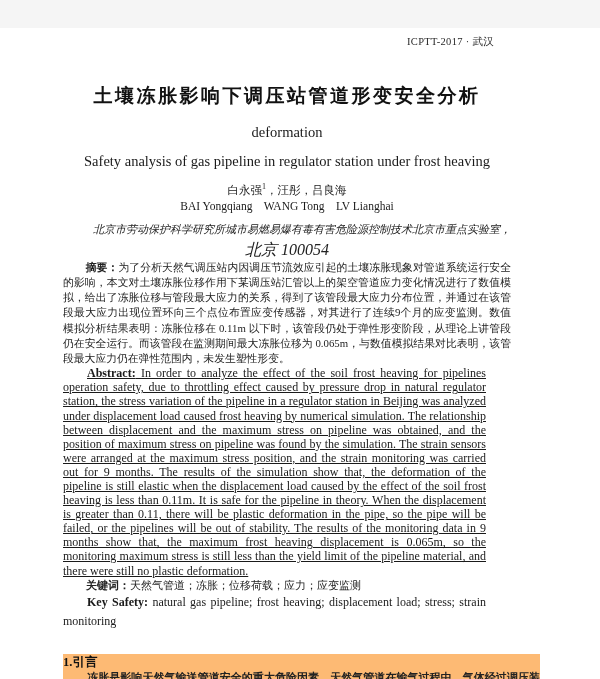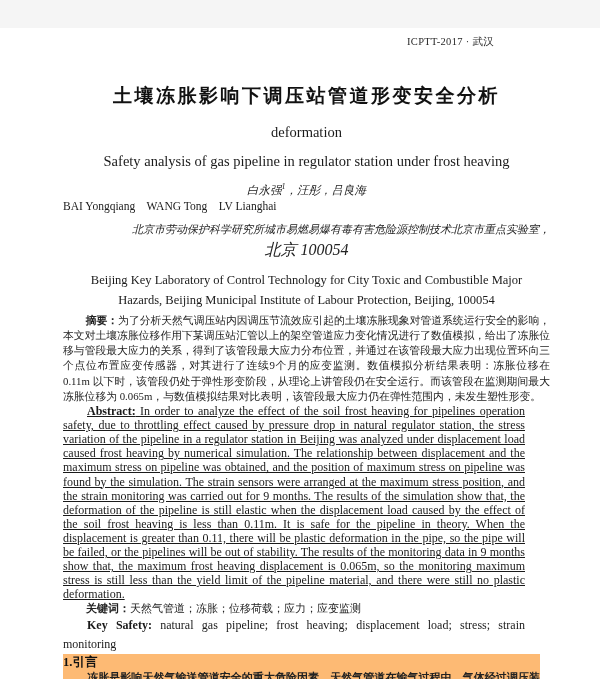--- a/index.html
+++ b/index.html
@@ -8,37 +8,37 @@
     font-family:"Liberation Serif","DejaVu Serif",serif;
   }
   .page{
     position:relative;width:600px;height:679px;background:#ffffff;
     overflow:hidden;color:#1e1e1e;margin-top:28px;
   }
   .conf-header{
     position:absolute;top:7px;right:106px;
     font-size:10.5px;color:#2a2a2a;letter-spacing:.3px;
   }
-  .content{padding:0 50px 0 63px;}
+  .content{padding:0 89px 0 63px;}
   .title-zh{
     margin:54px 0 0 0;text-align:center;
     font-size:19px;font-weight:bold;letter-spacing:2.5px;color:#111;
     line-height:27px;
   }
   .title-en{
     margin:9px 0 0 0;text-align:center;
     font-size:14.5px;line-height:29px;color:#1a1a1a;
   }
   .authors-zh{
     margin:3px 0 0 0;text-align:center;
-    font-size:11.5px;line-height:16px;font-style:italic;color:#222;
+    font-size:11.5px;line-height:16px;color:#222;
   }
   .authors-zh sup{font-size:8px;}
   .authors-en{
-    margin:1px 0 0 0;text-align:left;
+    margin:1px 0 0 0;text-align:center;
     font-size:11.5px;line-height:15px;white-space:pre;color:#1a1a1a;
   }
   .affil-zh-1{
     margin:8px 0 0 0;text-align:right;
     font-size:11px;line-height:14px;font-style:italic;color:#222;
   }
   .affil-zh-2{
     margin:7px 0 0 0;text-align:center;
     font-size:16px;line-height:14px;font-style:italic;color:#222;
   }
@@ -99,21 +99,20 @@
       <div>Safety analysis of gas pipeline in regulator station under frost heaving</div>
     </div>
 
     <div class="authors-zh"><span>白永强</span><sup>1</sup><span>，汪彤，吕良海</span></div>
 
     <div class="authors-en">BAI Yongqiang    WANG Tong    LV Lianghai</div>
 
     <div class="affil-zh-1">北京市劳动保护科学研究所城市易燃易爆有毒有害危险源控制技术北京市重点实验室，</div>
     <div class="affil-zh-2">北京 100054</div>
 
-    <div class="affil-en">Beijing Key Laboratory of Control Technology for City Toxic and Combustible Major Hazards, Beijing Municipal Institute of Labour Protection, Beijing, 100054</div>
 
     <p class="abs-zh"><span class="b">摘要：</span><span>为了分析天然气调压站内因调压节流效应引起的土壤冻胀现象对管道系统运行安全的影响，本文对土壤冻胀位移作用下某调压站汇管以上的架空管道应力变化情况进行了数值模拟，给出了冻胀位移与管段最大应力的关系，得到了该管段最大应力分布位置，并通过在该管段最大应力出现位置环向三个点位布置应变传感器，对其进行了连续9个月的应变监测。数值模拟分析结果表明：冻胀位移在 0.11m 以下时，该管段仍处于弹性形变阶段，从理论上讲管段仍在安全运行。而该管段在监测期间最大冻胀位移为 0.065m，与数值模拟结果对比表明，该管段最大应力仍在弹性范围内，未发生塑性形变。</span></p>
 
     <p class="abs-en"><span class="b">Abstract:</span><span> In order to analyze the effect of the soil frost heaving for pipelines operation safety, due to throttling effect caused by pressure drop in natural regulator station, the stress variation of the pipeline in a regulator station in Beijing was analyzed under displacement load caused frost heaving by numerical simulation. The relationship between displacement and the maximum stress on pipeline was obtained, and the position of maximum stress on pipeline was found by the simulation. The strain sensors were arranged at the maximum stress position, and the strain monitoring was carried out for 9 months. The results of the simulation show that, the deformation of the pipeline is still elastic when the displacement load caused by the effect of the soil frost heaving is less than 0.11m. It is safe for the pipeline in theory. When the displacement is greater than 0.11, there will be plastic deformation in the pipe, so the pipe will be failed, or the pipelines will be out of stability. The results of the monitoring data in 9 months show that, the maximum frost heaving displacement is 0.065m, so the monitoring maximum stress is still less than the yield limit of the pipeline material, and there were still no plastic deformation.</span></p>
 
     <p class="kw-zh"><span class="b">关键词：</span><span>天然气管道；冻胀；位移荷载；应力；应变监测</span></p>
 
     <p class="kw-en"><span class="b">Key Safety:</span><span> natural gas pipeline; frost heaving; displacement load; stress; strain monitoring</span></p>
 
   </div>

